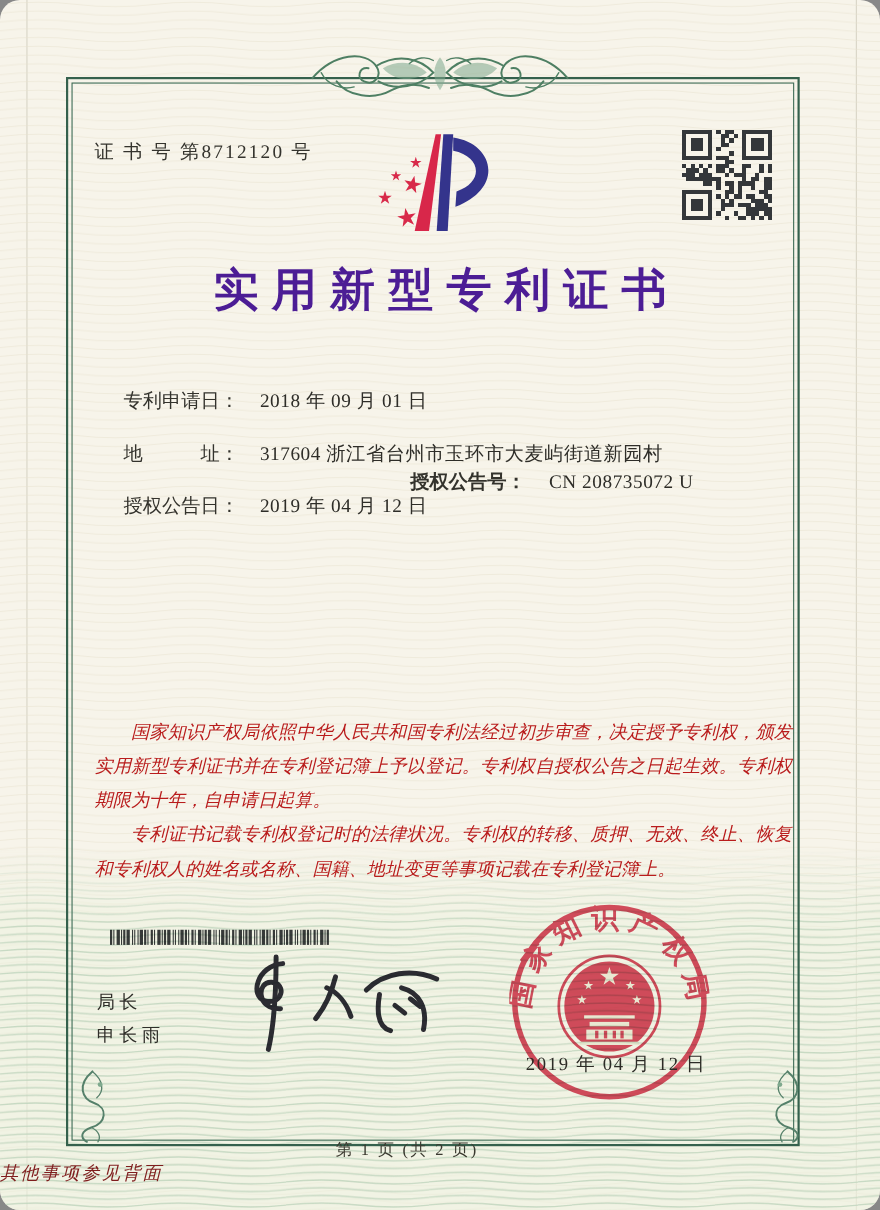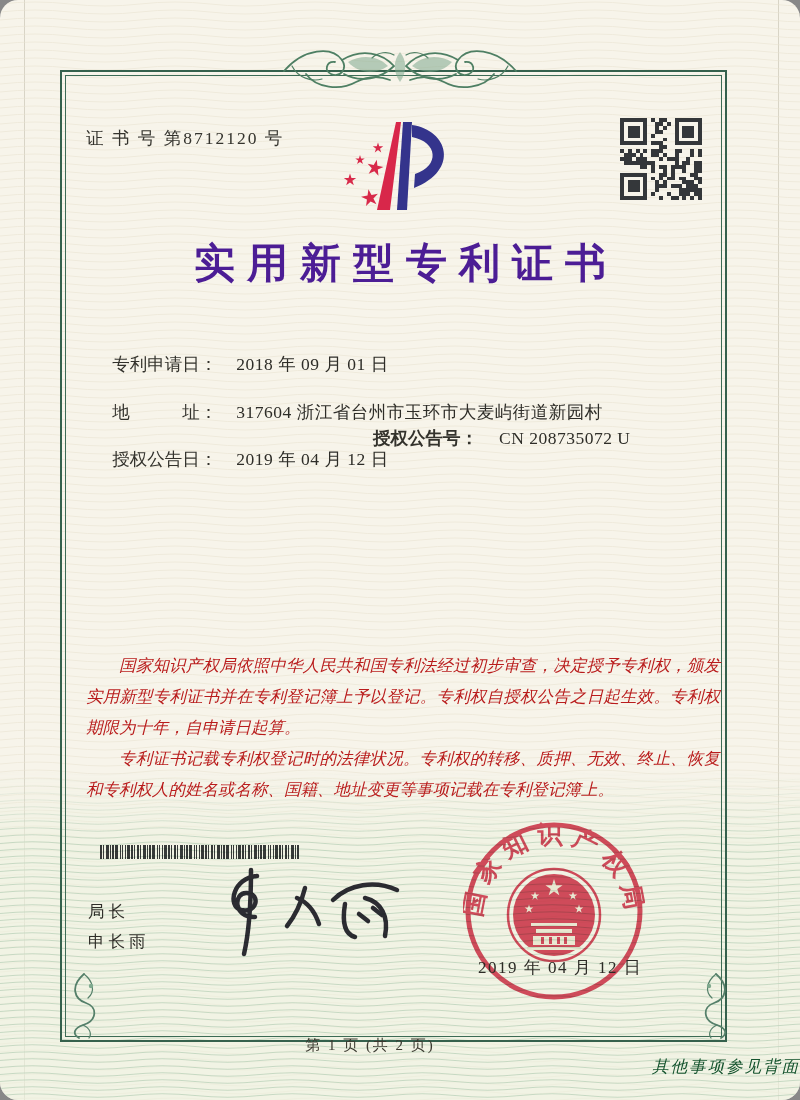--- a/index.html
+++ b/index.html
@@ -54,22 +54,22 @@
   .seal{position:absolute;left:463px;top:820px;mix-blend-mode:multiply;opacity:.92;}
   .seal-date{
     position:absolute;left:478px;top:956px;font-size:17px;letter-spacing:1.5px;
     color:#2c2b26;white-space:pre-wrap;
   }
   .page-num{
     position:absolute;left:0;top:1012px;width:740px;text-align:center;
     font-size:15px;letter-spacing:2px;color:#3a392f;margin-top:24px;
   }
   .back-note{
-    position:absolute;left:0;top:1056px;width:800px;text-align:right;
-    font-size:16.5px;font-style:italic;letter-spacing:2px;color:#14532d;
+    position:absolute;left:0;top:1056px;width:800px;text-align:left;
+    font-size:16.5px;font-style:italic;letter-spacing:2px;color:#7f1d1d;
   }
 </style>
 </head>
 <body>
 
 <div class="page">
 
   <div class="page-edge" style="left:24px"></div>
   <div class="page-edge" style="left:778px"></div>
 

